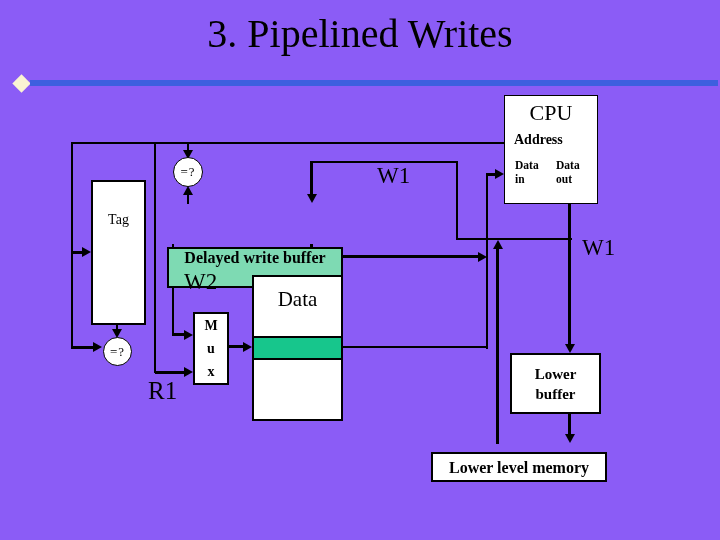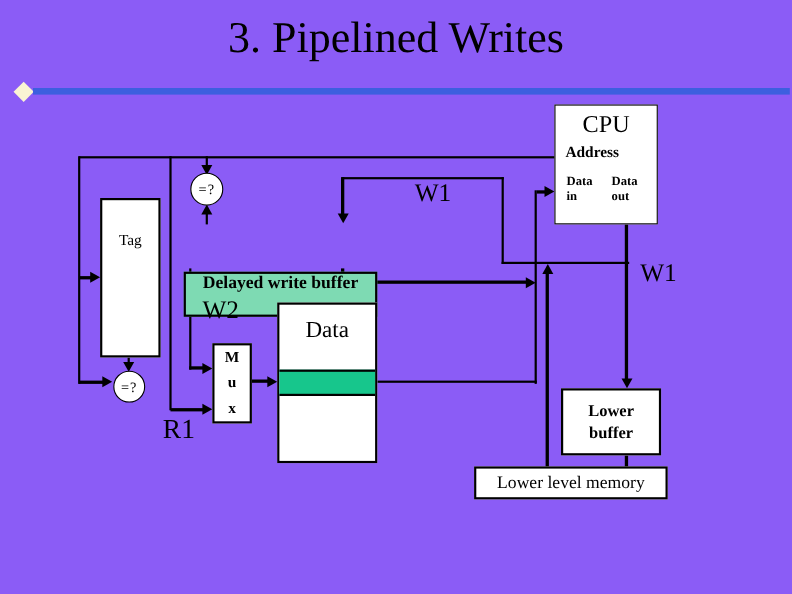--- a/index.html
+++ b/index.html
@@ -38,21 +38,21 @@
   #data-box{left:252px;top:275px;width:91px;height:146px;}
   #data-label{left:0;right:0;top:10px;text-align:center;font-size:21px;}
   #data-green-row{position:absolute;left:0;right:0;top:59px;height:24px;background:var(--data-row-green);
     border-top:2px solid var(--ink);border-bottom:2px solid var(--ink);box-sizing:border-box;}
   #mux-box{left:193px;top:312px;width:36px;height:73px;}
   #mux-box .mx{display:block;text-align:center;font-size:14px;font-weight:bold;line-height:23px;}
   
   #dwb-box{left:167px;top:203px;width:176px;height:41px;background:var(--buffer-teal);
     display:flex;align-items:flex-start;justify-content:center;font-size:16px;font-weight:bold;margin-top:44px;}
   #wb-box{left:510px;top:353px;width:91px;height:61px;text-align:center;font-size:15px;font-weight:bold;line-height:20px;padding-top:9px;}
-  #llm-box{left:431px;top:424px;width:176px;height:30px;text-align:center;font-size:16px;font-weight:normal;line-height:27px;}
+  #llm-box{left:431px;top:452px;width:176px;height:30px;text-align:center;font-size:16px;font-weight:bold;line-height:27px;}
   
   .cmp{position:absolute;border:1.5px solid var(--ink);border-radius:50%;background:#fff;
     display:flex;align-items:center;justify-content:center;font-size:13px;letter-spacing:1px;box-sizing:border-box;}
   #cmp-top{left:173px;top:157px;width:30px;height:30px;}
   #cmp-bottom{left:103px;top:337px;width:29px;height:29px;}
   
   #lbl-w1-top{left:377px;top:163px;font-size:23px;}
   #lbl-w1-right{left:582px;top:235px;font-size:23px;}
   #lbl-w2{left:184px;top:269px;font-size:23px;}
   #lbl-r1w1{left:62px;top:368px;font-size:25px;}

